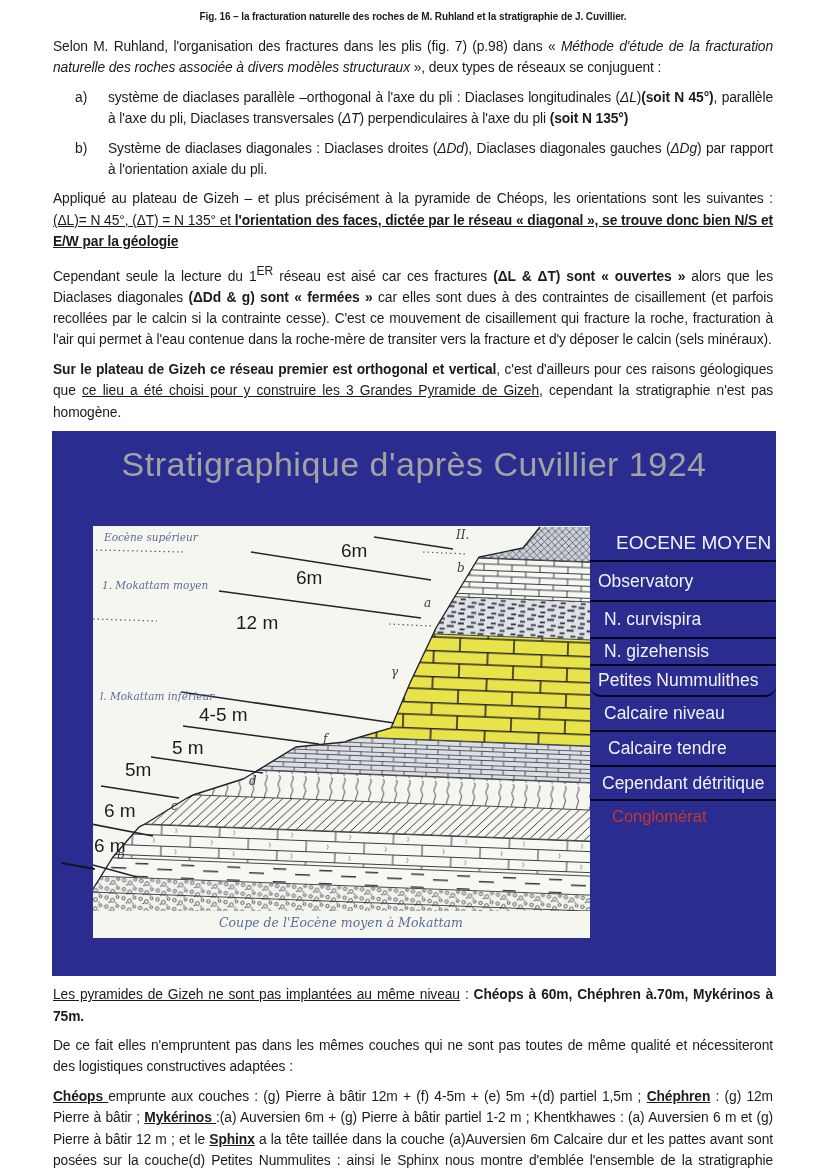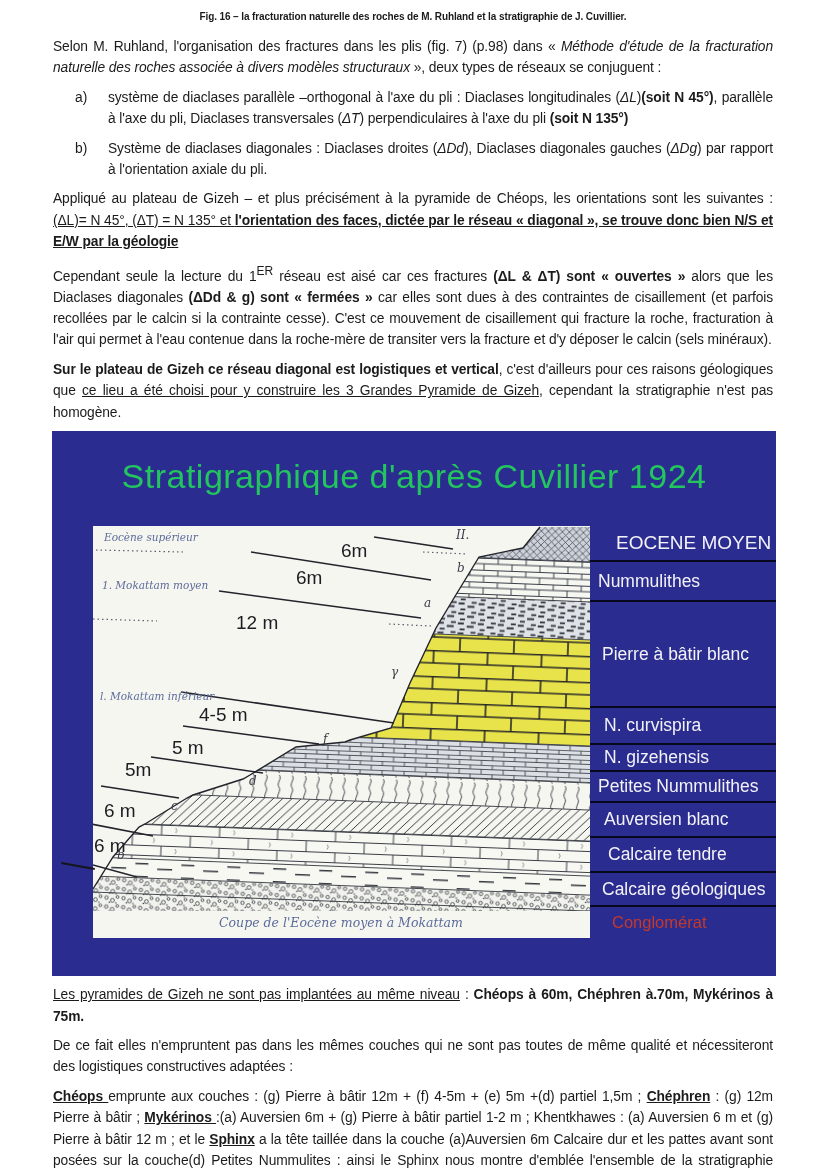--- a/index.html
+++ b/index.html
@@ -14,22 +14,22 @@
   .li{position:relative;}
   .li .marker{position:absolute;left:30px;top:0;font-size:13.8px;line-height:21.4px;}
   .li .li-body{padding-left:55px;}
   .seg-b{font-weight:bold;}
   .seg-i{font-style:italic;}
   .seg-u{text-decoration:underline;}
   .seg-bu{font-weight:bold;text-decoration:underline;}
   .seg-sup{vertical-align:super;font-size:12px;}
   
   .figure{position:relative;width:724px;height:545px;margin:8px 0 6px 7px;background:#2B2C90;overflow:hidden;}
-  .fig-title{position:absolute;top:26px;left:0;width:100%;text-align:center;
-             color:#22c55e;font-size:34px;font-weight:400;letter-spacing:0.5px;}
+  .fig-title{position:absolute;top:14px;left:0;width:100%;text-align:center;
+             color:#a3a3a3;font-size:34px;font-weight:400;letter-spacing:0.5px;}
   .diagram{position:absolute;left:41px;top:95px;width:497px;height:412px;background:#F6F6F1;}
   .panel{position:absolute;left:538px;top:95px;width:186px;}
   .prow{box-sizing:border-box;display:flex;align-items:center;border-bottom:2px solid #07071e;
         color:#F2F2F8;font-size:17.5px;white-space:nowrap;}
   .prow.first{font-size:19px;}
   .prow.last{border-bottom:none;color:#C23A2C;font-size:16.5px;}
   .stray-line{position:absolute;left:9px;top:434px;width:34px;height:2px;background:#15151c;transform:rotate(10deg);}
 </style>
 </head>
 <body>
@@ -44,21 +44,21 @@
     <span class="marker">a)</span>
     <p class="body li-body"><span class="seg-n">système de diaclases parallèle –orthogonal à l'axe du pli : Diaclases longitudinales (</span><span class="seg-i">ΔL</span><span class="seg-n">)</span><span class="seg-b">(soit  N 45°)</span><span class="seg-n">, parallèle à l'axe du pli, Diaclases transversales (</span><span class="seg-i">ΔT</span><span class="seg-n">) perpendiculaires à l'axe du pli </span><span class="seg-b">(soit N 135°)</span></p>
   </div>
   <div class="li">
     <span class="marker">b)</span>
     <p class="body li-body"><span class="seg-n">Système de diaclases diagonales : Diaclases droites (</span><span class="seg-i">ΔDd</span><span class="seg-n">), Diaclases diagonales gauches (</span><span class="seg-i">ΔDg</span><span class="seg-n">) par rapport à l'orientation axiale du pli.</span></p>
   </div>
 
   <p class="body"><span class="seg-n">Appliqué au plateau de Gizeh – et plus précisément à la pyramide de Chéops, les orientations sont les suivantes : </span><span class="seg-u">(ΔL)= N 45°, (ΔT) = N 135° et </span><span class="seg-bu">l'orientation des faces, dictée par le réseau « diagonal », se trouve donc bien N/S et E/W par la géologie</span></p>
   <p class="body gap-top"><span class="seg-n">Cependant seule la lecture du 1</span><span class="seg-sup">ER</span><span class="seg-n"> réseau  est aisé car ces fractures </span><span class="seg-b">(ΔL &amp; ΔT) sont « ouvertes »</span><span class="seg-n"> alors que les Diaclases diagonales </span><span class="seg-b">(ΔDd &amp; g) sont « fermées »</span><span class="seg-n"> car elles sont dues à des contraintes de cisaillement (et parfois recollées par le calcin si la contrainte cesse). C'est ce mouvement de cisaillement qui fracture la roche, fracturation à l'air qui permet à l'eau contenue dans la roche-mère de transiter vers la fracture et d'y déposer le calcin (sels minéraux).</span></p>
-  <p class="body"><span class="seg-b">Sur le plateau de Gizeh ce réseau diagonal est logistiques et vertical</span><span class="seg-n">, c'est d'ailleurs pour ces raisons géologiques que </span><span class="seg-u">ce lieu a été choisi pour y construire les 3 Grandes Pyramide de Gizeh</span><span class="seg-n">, cependant la stratigraphie n'est pas homogène.</span></p>
+  <p class="body"><span class="seg-b">Sur le plateau de Gizeh ce réseau premier est orthogonal et vertical</span><span class="seg-n">, c'est d'ailleurs pour ces raisons géologiques que </span><span class="seg-u">ce lieu a été choisi pour y construire les 3 Grandes Pyramide de Gizeh</span><span class="seg-n">, cependant la stratigraphie n'est pas homogène.</span></p>
 
   <div class="figure">
     <div class="fig-title">Stratigraphique d'après Cuvillier 1924</div>
 
     <div class="diagram">
       <svg viewBox="0 0 497 412" width="497" height="412">
         <defs>
           <clipPath id="strata-clip">
             <path d="M0,363 L20,331 L46,301 L52,298 L94,272 L100,269 L150,253 L157,249 L203,221 L252,216 L257,214 L298,202 L317,157 L343,102 L361,72 L386,31 L430,22 L447,1 L497,1 L497,385 L0,385 Z"></path>
           </clipPath>
@@ -185,42 +185,39 @@
           <text x="126" y="401" font-size="12.5">Coupe de l'Eocène moyen à Mokattam</text>
         </g>
       </svg>
     </div>
 
     <div class="panel">
       <div class="prow first" style="height:36px;padding-left:26px;">
           <span>EOCENE MOYEN</span>
         </div>
       <div class="prow" style="height:40px;padding-left:8px;">
-          <span>Nummulithes</span>
-        </div>
-      <div class="prow" style="height:106px;padding-left:12px;">
-          <span>Pierre à bâtir blanc</span>
+          <span>Observatory</span>
         </div>
       <div class="prow" style="height:37px;padding-left:14px;">
           <span>N. curvispira</span>
         </div>
       <div class="prow" style="height:27px;padding-left:14px;">
           <span>N. gizehensis</span>
         </div>
-      <div class="prow" style="height:31px;padding-left:8px;">
+      <div class="prow" style="height:31px;padding-left:8px;border-radius:11px;">
           <span>Petites Nummulithes</span>
         </div>
       <div class="prow" style="height:35px;padding-left:14px;">
-          <span>Auversien blanc</span>
+          <span>Calcaire niveau</span>
         </div>
       <div class="prow" style="height:35px;padding-left:18px;">
           <span>Calcaire tendre</span>
         </div>
       <div class="prow" style="height:34px;padding-left:12px;">
-          <span>Calcaire géologiques</span>
+          <span>Cependant détritique</span>
         </div>
       <div class="prow last" style="height:31px;padding-left:22px;">
           <span>Conglomérat</span>
         </div>
     </div>
 
     <div class="stray-line"></div>
   </div>
 
   <p class="body"><span class="seg-u">Les pyramides de Gizeh ne sont pas implantées au même niveau</span><span class="seg-n"> : </span><span class="seg-b">Chéops à 60m, Chéphren à.70m, Mykérinos à 75m.</span></p>

